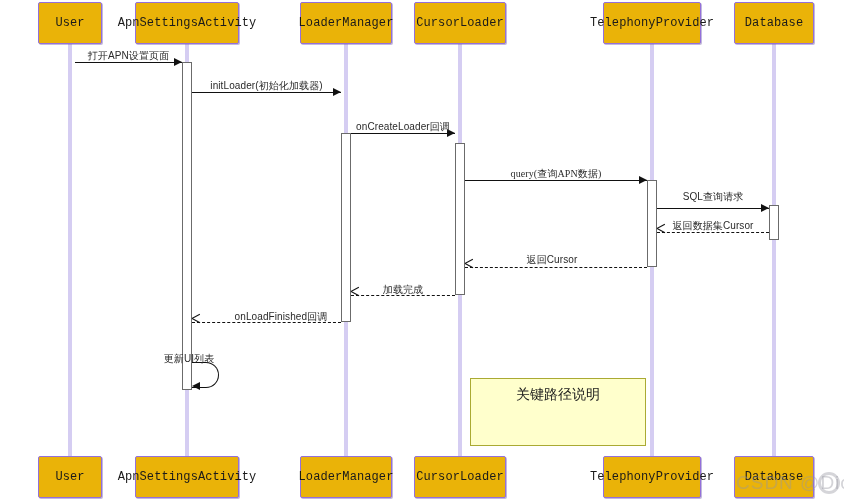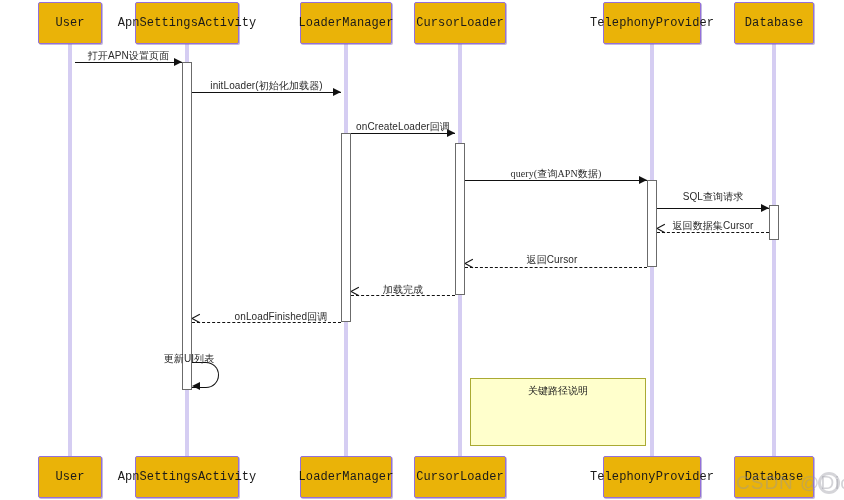--- a/index.html
+++ b/index.html
@@ -33,21 +33,21 @@
   .msglabel{position:absolute;font-size:10px;color:#2a2a2a;
     white-space:nowrap;transform:translateX(-50%);
     background:transparent;letter-spacing:.1px;}
 
   .selfloop{position:absolute;border:1.4px solid #111;border-left:none;
     border-radius:0 14px 14px 0;}
 
   .note{position:absolute;box-sizing:border-box;background:#FFFFCC;
     border:1px solid #AAAA33;padding:5px 8px 6px;
     font-size:8.5px;color:#1a1a1a;text-align:center;line-height:1.45;}
-  .note-title{font-size:10px;margin-bottom:1px;}
+  .note-title{font-size:14px;margin-bottom:1px;}
 
   .watermark{position:absolute;font-size:19px;color:rgba(150,150,160,.42);
     letter-spacing:1px;white-space:nowrap;user-select:none;}
   .wm-logo{position:absolute;width:22px;height:22px;border-radius:50%;
     border:3px solid rgba(150,150,160,.40);box-sizing:border-box;}
 </style>
 </head>
 <body>
 
 <div id="stage">

